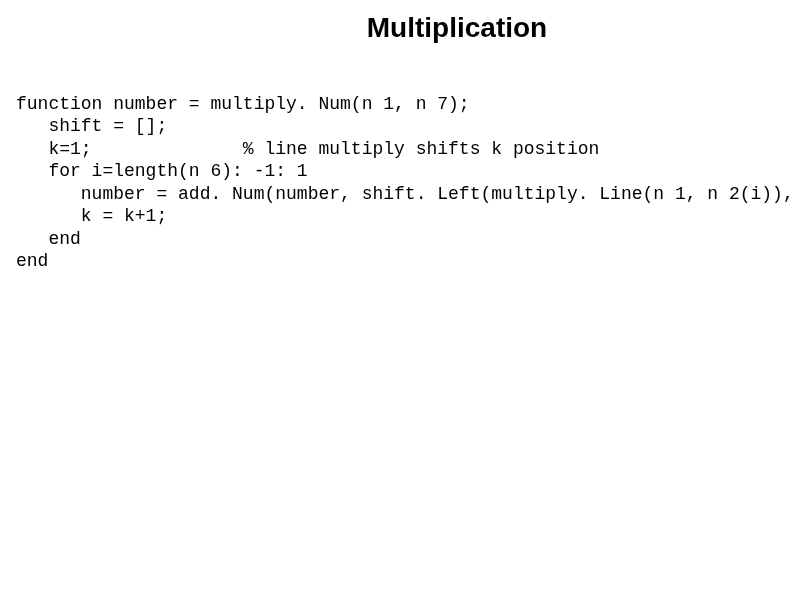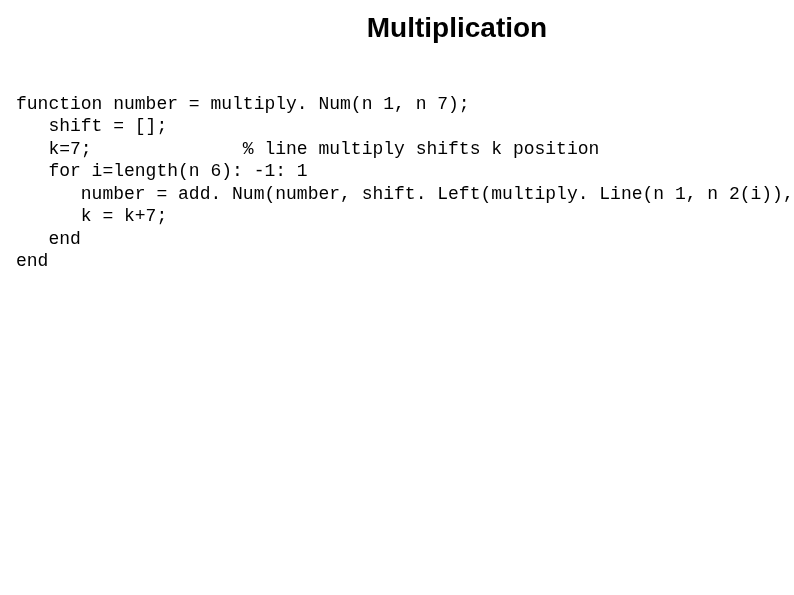--- a/index.html
+++ b/index.html
@@ -35,20 +35,20 @@
 </style>
 </head>
 <body>
 
 <div class="page">
   <div class="title">Multiplication</div>
 
   <div class="code">
 <span>function number = multiply. Num(n 1, n 7);</span>
 <span>   shift = [];</span>
-<span>   k=7;              % line multiply shifts k position</span>
+<span>   k=1;              % line multiply shifts k position</span>
 <span>   for i=length(n 6): -1: 1</span>
 <span>      number = add. Num(number, shift. Left(multiply. Line(n 1, n 2(i)), k));</span>
-<span>      k = k+7;</span>
+<span>      k = k+1;</span>
 <span>   end</span>
 <span>end</span>
 </div>
 </div>
 
 </body></html>

